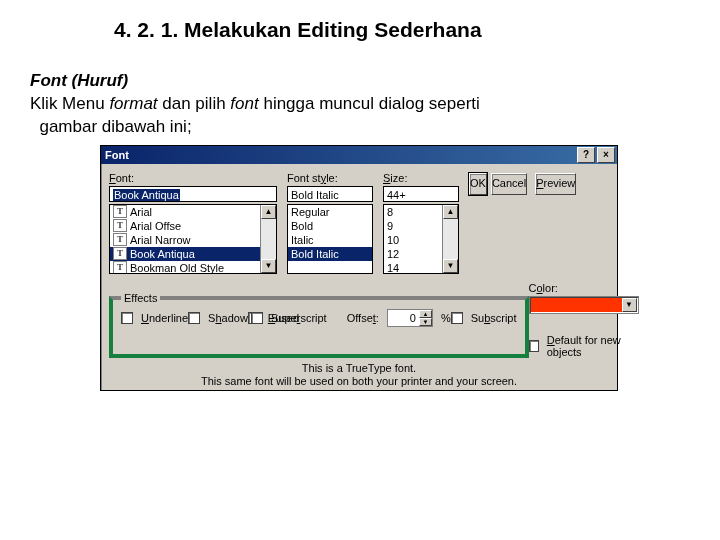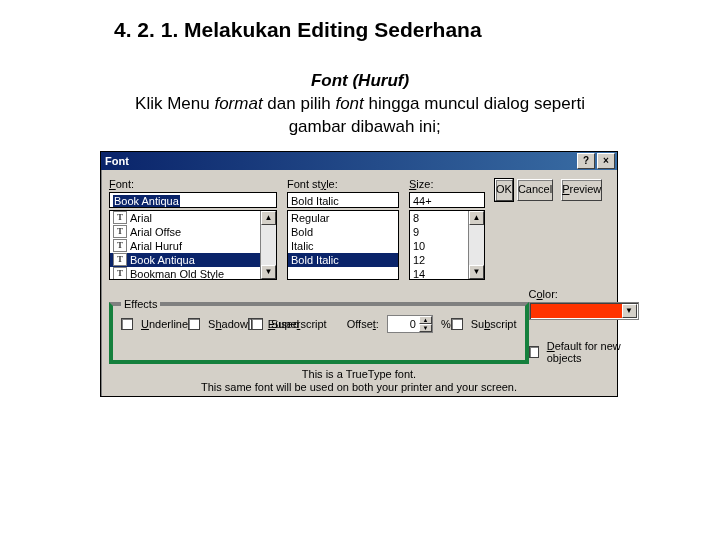--- a/index.html
+++ b/index.html
@@ -16,22 +16,21 @@
   }
   h1 {
     font-size: 21px;
     font-weight: bold;
     margin: 0 0 28px 0;
     padding-left: 84px;
   }
   .intro {
     font-size: 17px;
     line-height: 1.35;
-    margin: 0 0 12px 0;
-    text-align: center;
+    margin: 0 0 6px 0;
   }
   .intro .sub {
     font-style: italic;
     font-weight: bold;
   }
   .intro .it {
     font-style: italic;
   }
   .dlg-wrap {
     margin-left: 70px;
@@ -73,21 +72,21 @@
   }
   .body {
     padding: 8px 8px 2px 8px;
   }
   .row {
     display: flex;
     gap: 10px;
     justify-content: center;
   }
   .col-font { width: 168px; }
-  .col-style { width: 112px; }
+  .col-style { width: 86px; }
   .col-size { width: 76px; }
   .col-btn { flex:1; display:flex; flex-direction:row; gap:4px; padding-top:1px;}
   .lbl {
     display: block;
     margin-bottom: 2px;
   }
   .lbl u { text-decoration: underline; }
   .txt {
     border: 1px solid #000;
     background: #fff;
@@ -278,21 +277,21 @@
                   <div class="li">
                     <span class="tt-ico">T</span>
                     <span>Arial</span>
                   </div>
                   <div class="li">
                     <span class="tt-ico">T</span>
                     <span>Arial Offse</span>
                   </div>
                   <div class="li">
                     <span class="tt-ico">T</span>
-                    <span>Arial Huruf</span>
+                    <span>Arial Narrow</span>
                   </div>
                   <div class="li sel">
                     <span class="tt-ico">T</span>
                     <span>Book Antiqua</span>
                   </div>
                   <div class="li">
                     <span class="tt-ico">T</span>
                     <span>Bookman Old Style</span>
                   </div>
                 </div>

